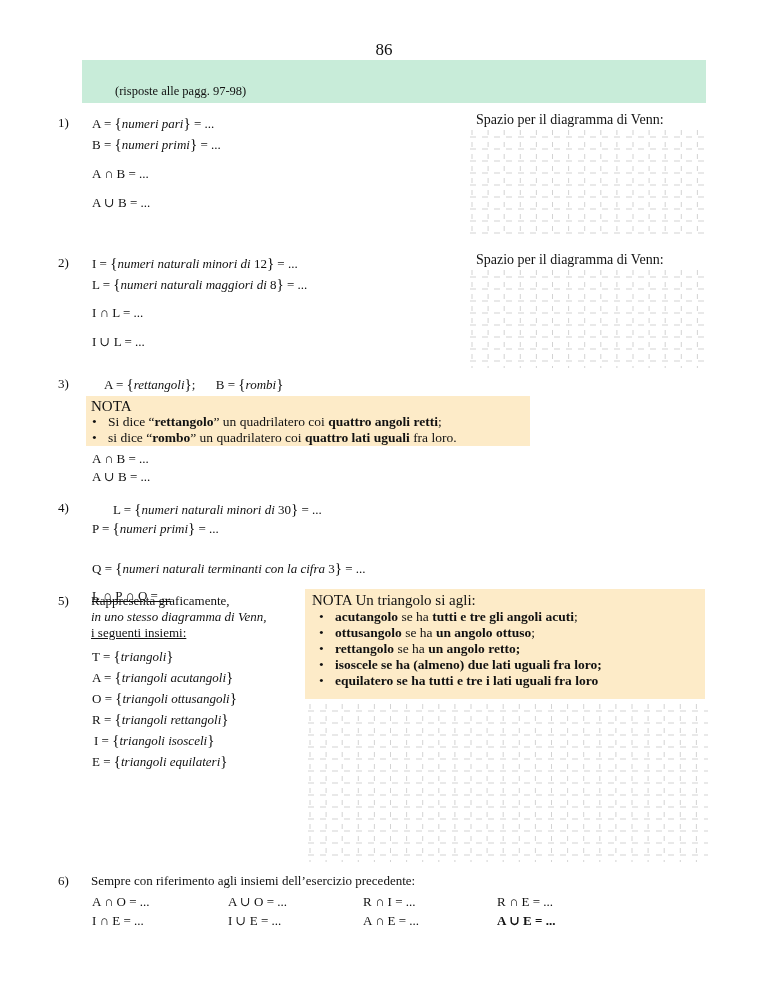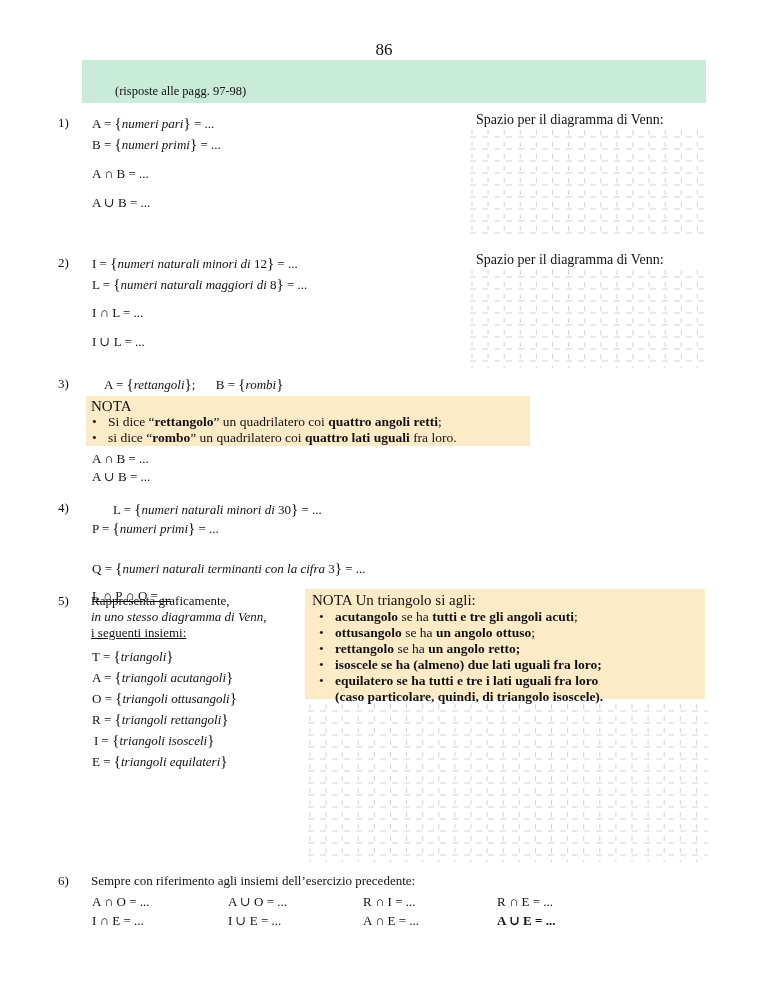--- a/index.html
+++ b/index.html
@@ -162,21 +162,20 @@
 </div>
 
 <div class="abs note" style="left:305px; top:589px; width:400px; height:110px;">
   <div class="nota-h" style="position:absolute; left:7px; top:3px;">NOTA  Un triangolo si agli:</div>
   <ul style="position:absolute; left:8px; top:20px;">
     <li><span class="bullet">•</span><b>acutangolo</b><span> se ha </span><b>tutti e tre gli angoli acuti</b><span>;</span></li>
     <li><span class="bullet">•</span><b>ottusangolo</b><span> se ha </span><b>un angolo ottuso</b><span>;</span></li>
     <li><span class="bullet">•</span><b>rettangolo</b><span> se ha </span><b>un angolo retto;</b></li>
     <li><span class="bullet">•</span><b>isoscele se ha (almeno) due lati uguali fra loro;</b></li>
     <li><span class="bullet">•</span><b>equilatero se ha tutti e tre i lati uguali fra loro</b></li>
-    <li><b>(caso particolare, quindi, di triangolo isoscele).</b></li>
   </ul>
 </div>
 
 <svg class="grid-svg" style="left:308px; top:704px;" width="400" height="158">
     <line x1="2" x2="2" y1="0" y2="158" stroke="#c8c8c8" stroke-width="0.8" stroke-dasharray="5 7"></line>
     <line x1="18.1" x2="18.1" y1="0" y2="158" stroke="#c8c8c8" stroke-width="0.8" stroke-dasharray="5 7"></line>
     <line x1="34.2" x2="34.2" y1="0" y2="158" stroke="#c8c8c8" stroke-width="0.8" stroke-dasharray="5 7"></line>
     <line x1="50.300000000000004" x2="50.300000000000004" y1="0" y2="158" stroke="#c8c8c8" stroke-width="0.8" stroke-dasharray="5 7"></line>
     <line x1="66.4" x2="66.4" y1="0" y2="158" stroke="#c8c8c8" stroke-width="0.8" stroke-dasharray="5 7"></line>
     <line x1="82.5" x2="82.5" y1="0" y2="158" stroke="#c8c8c8" stroke-width="0.8" stroke-dasharray="5 7"></line>

